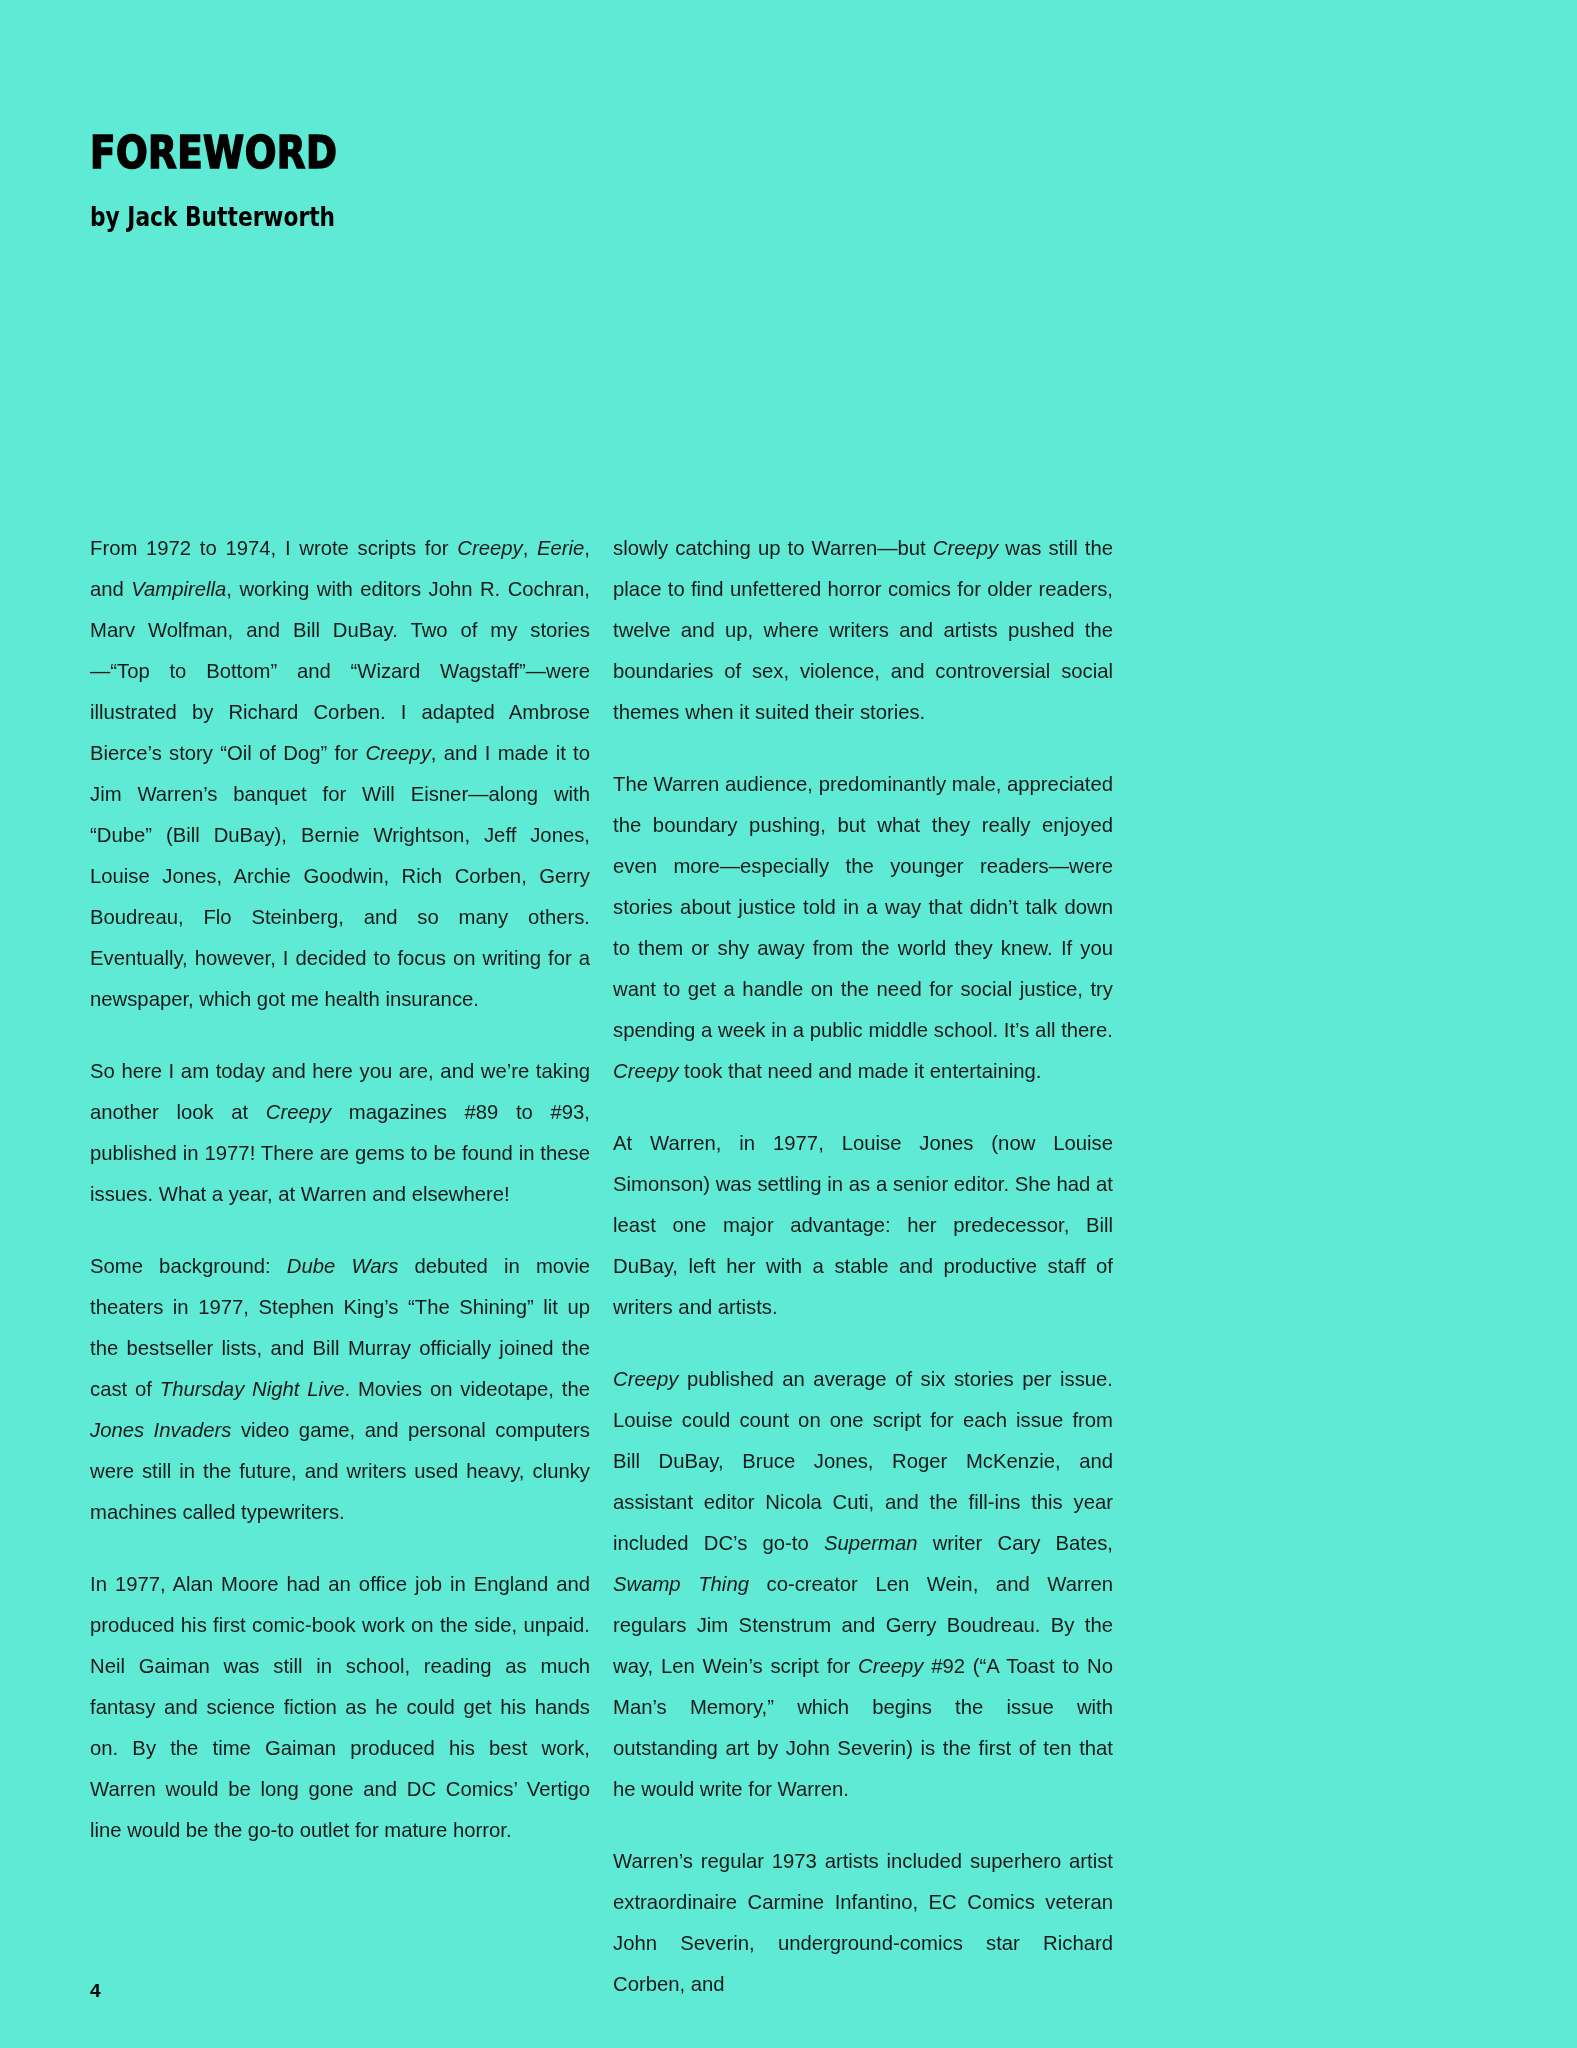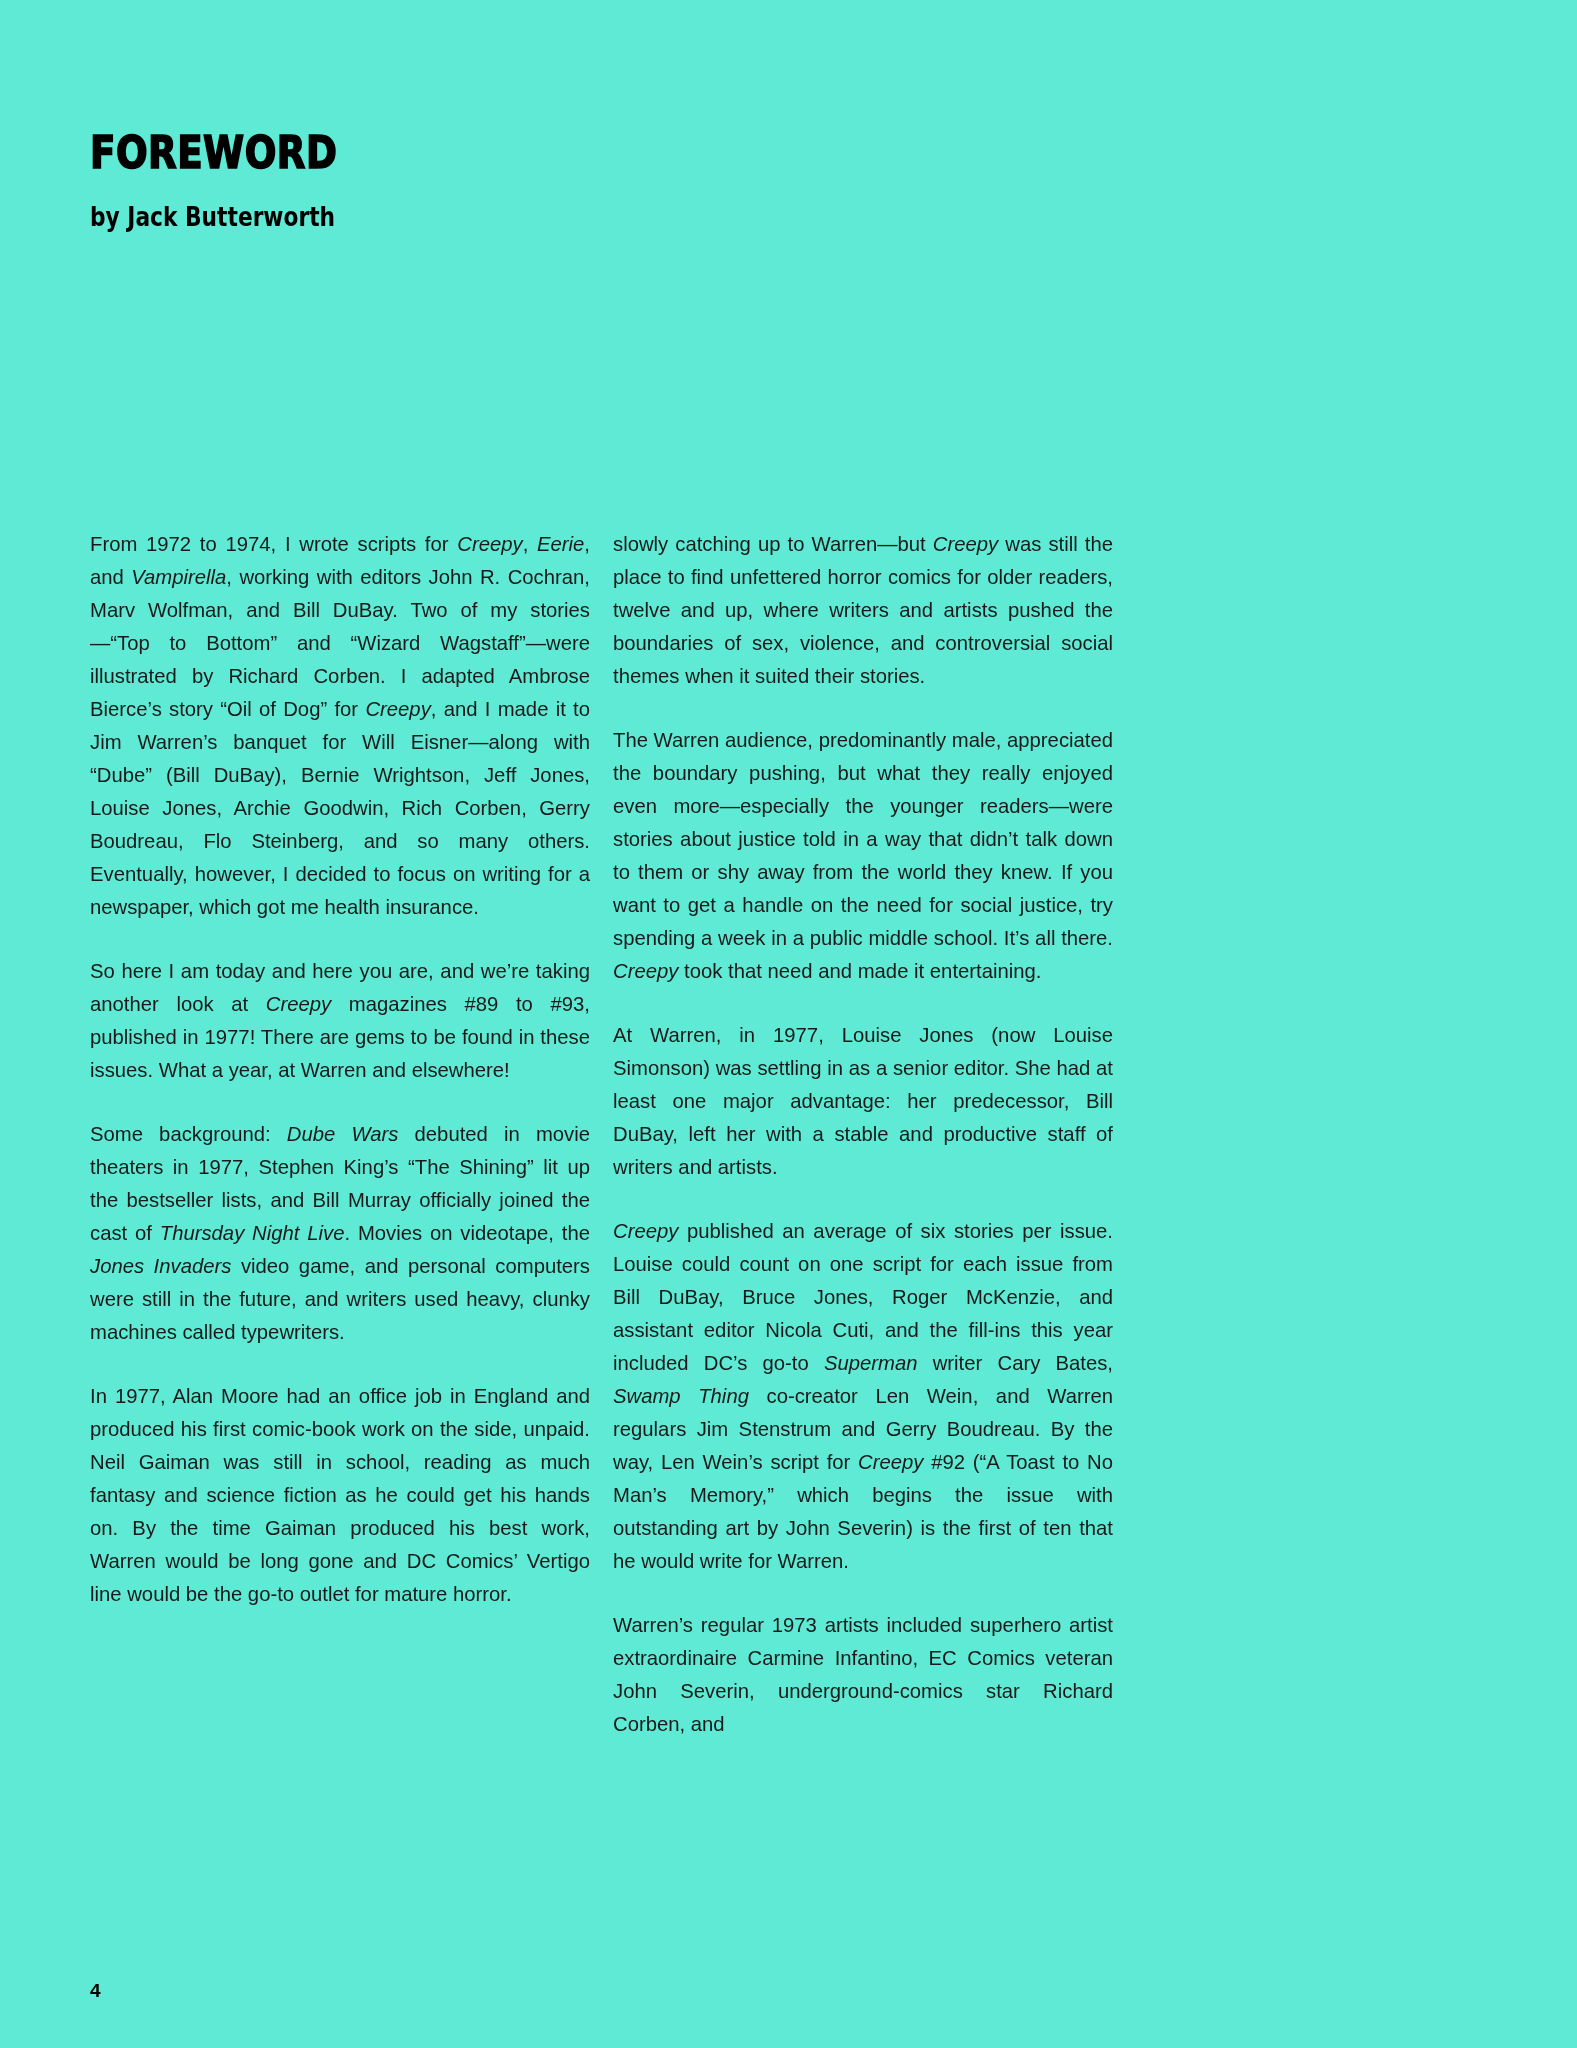--- a/index.html
+++ b/index.html
@@ -59,21 +59,21 @@
     position: absolute;
     top: 0;
     width: 500px;
   }
   .col-left  { left: 0; }
   .col-right { left: 523px; }
 
   .col p {
     margin: 0 0 31px 0;
     font-size: 20.3px;
-    line-height: 33px;
+    line-height: 41px;
     text-align: justify;
     text-justify: inter-word;
     hyphens: none;
     color: #1a1a1a;
   }
   .col p:last-child { margin-bottom: 0; }
   .col p i, .col p em {
     font-style: italic;
   }
 

